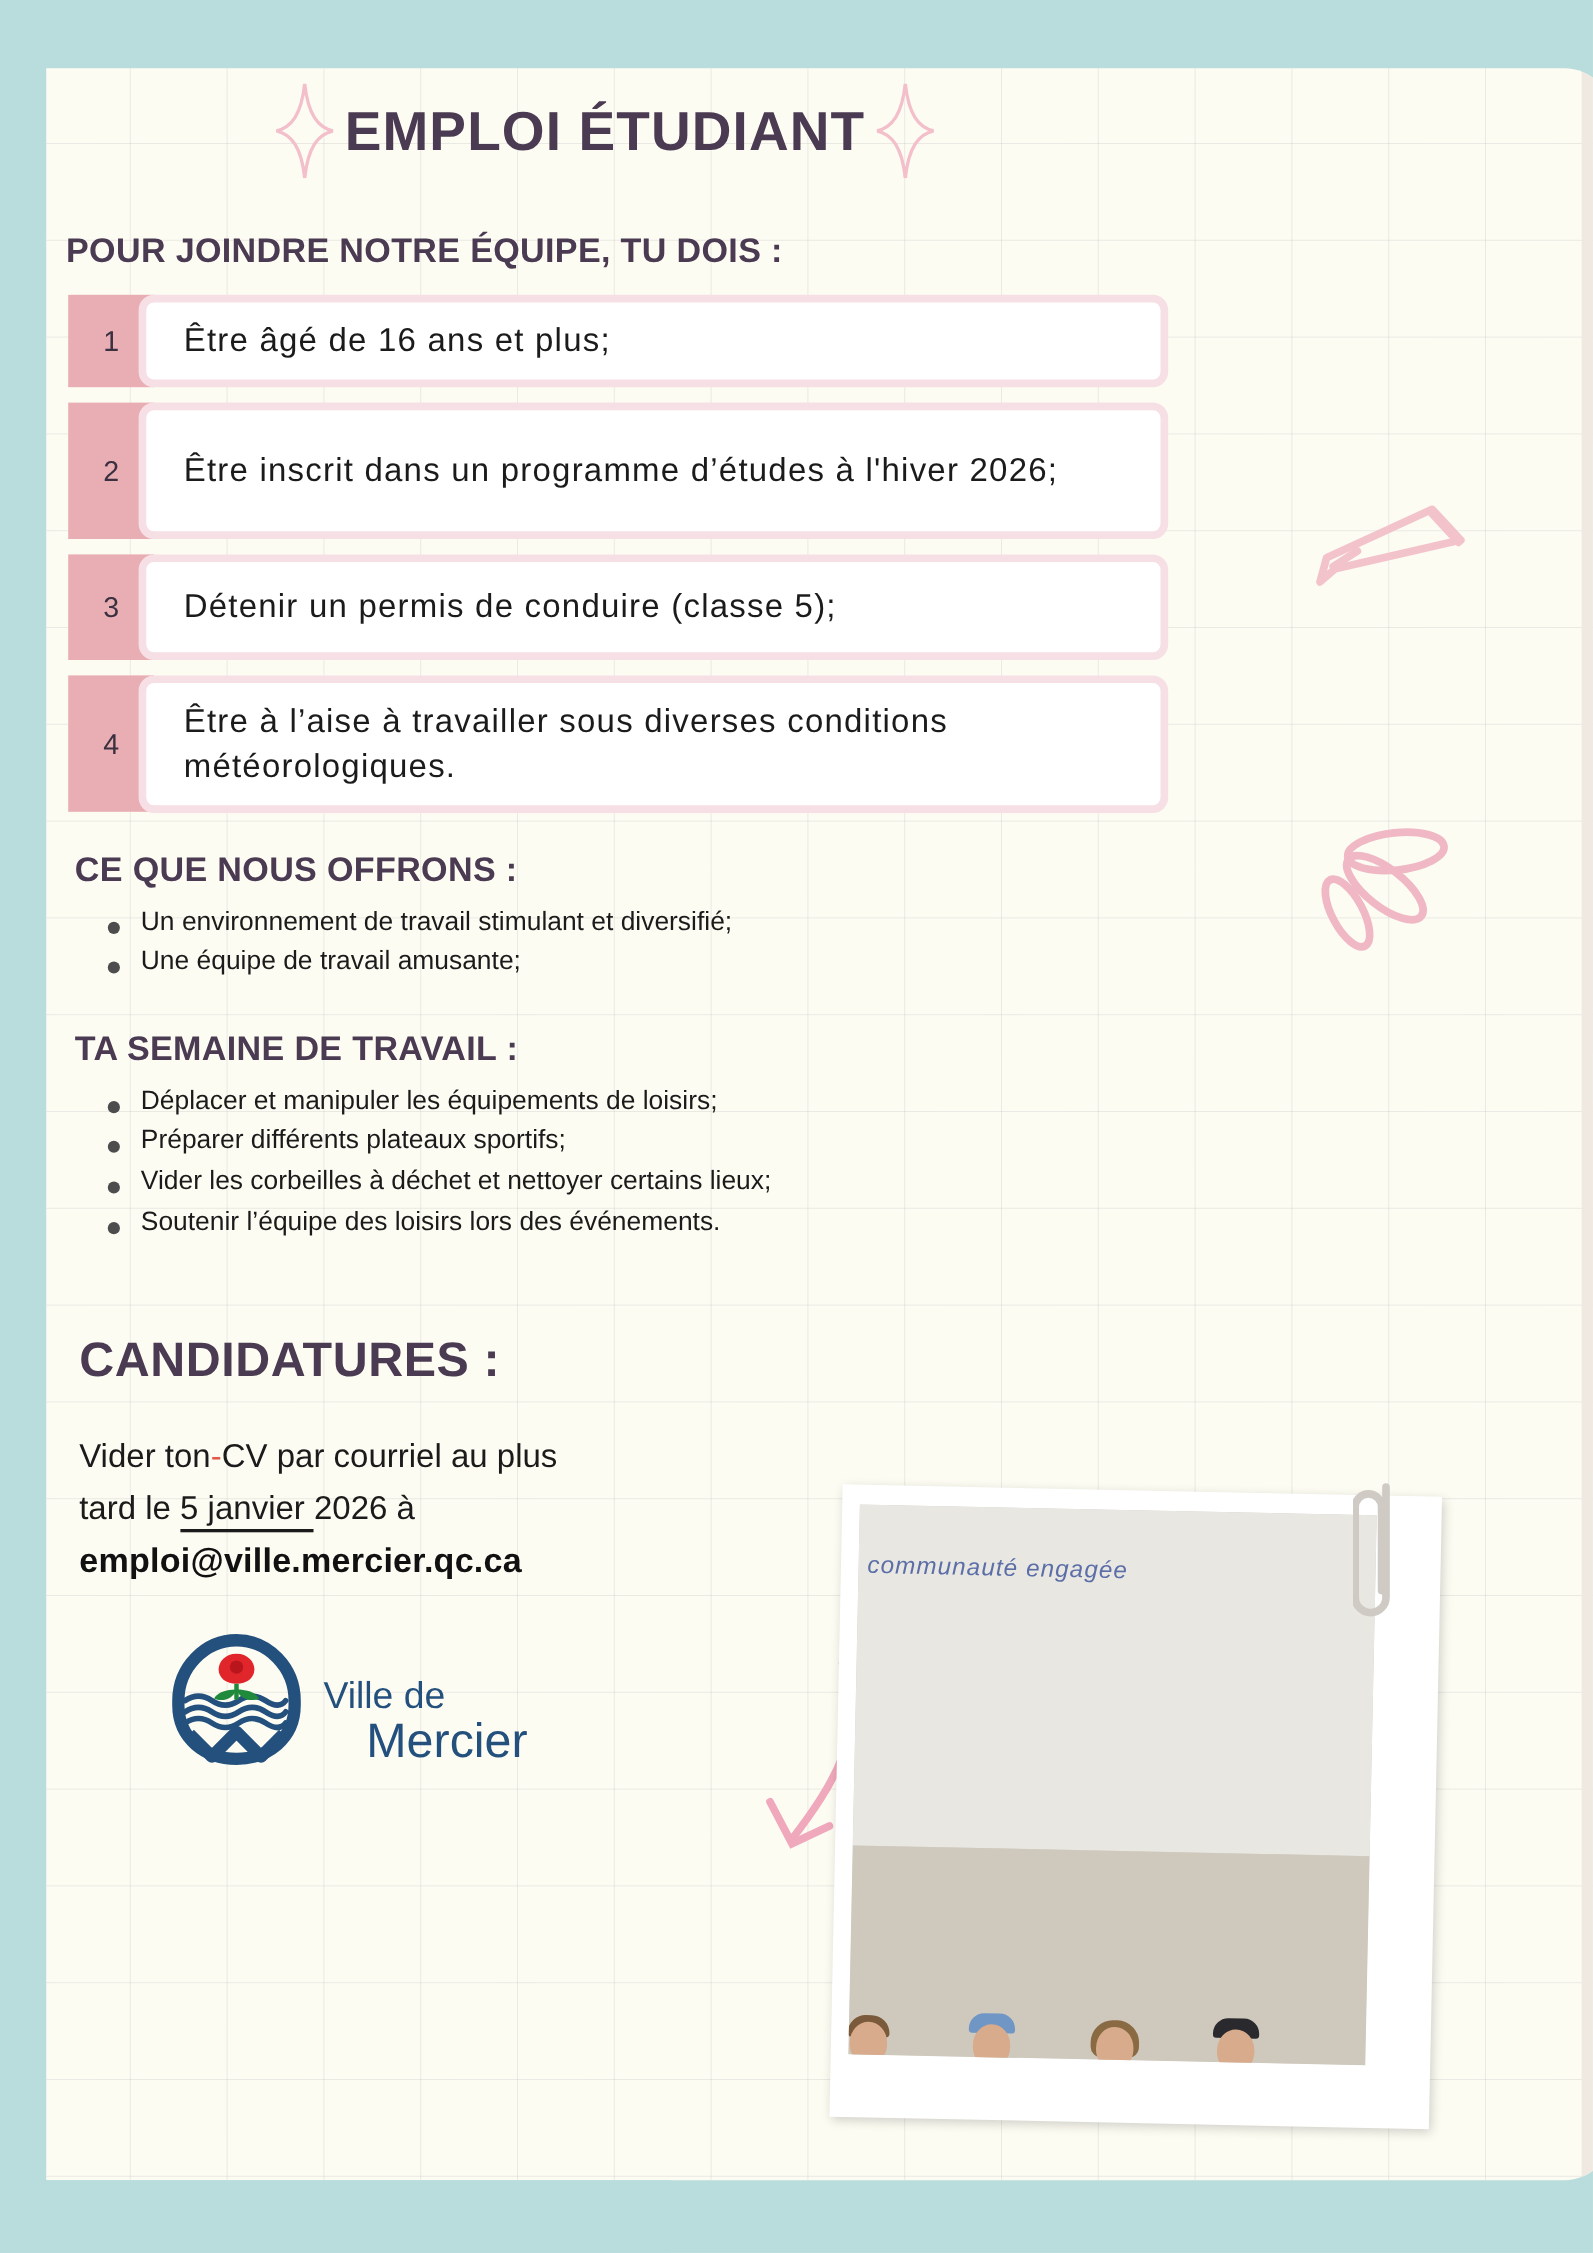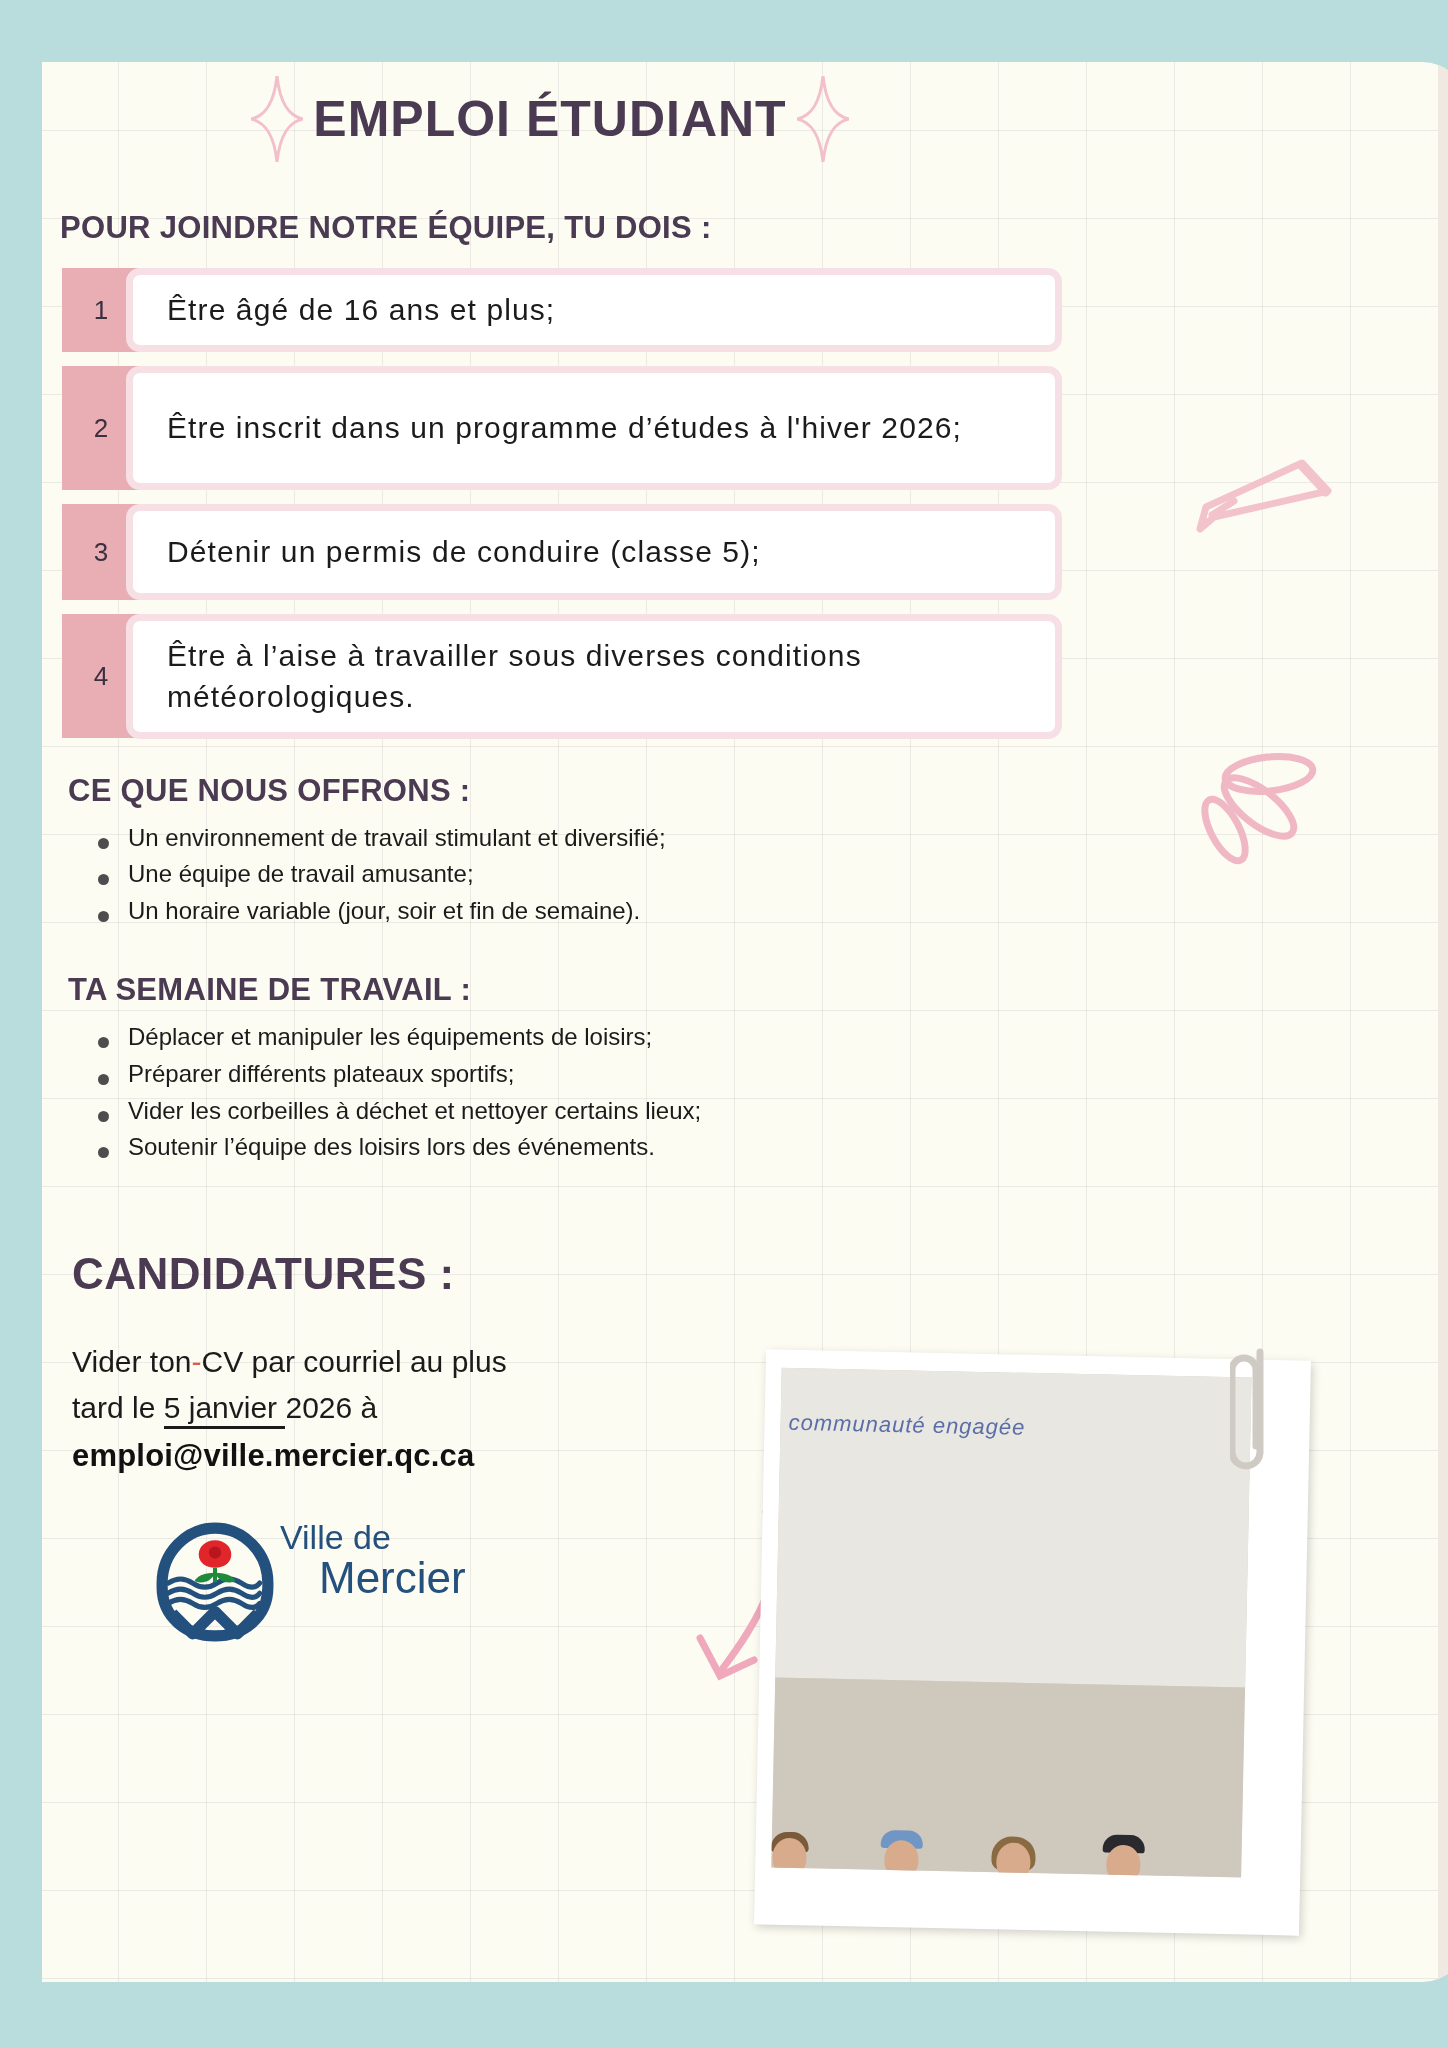--- a/index.html
+++ b/index.html
@@ -195,22 +195,22 @@
   .email {
     font-weight: bold;
     font-size: 31px;
     color: #111;
     letter-spacing: .2px;
   }
 
   
   .logo-wrap {
     display: flex;
-    align-items: flex-start;
-    gap: 4px;
+    align-items: flex-end;
+    gap: 18px;
     margin: 40px 0 0 104px;
   }
   .logo-text { line-height: 1; color: #24507d; }
   .logo-text .l1 { font-size: 34px; }
   .logo-text .l2 { font-size: 44px; margin-top: 2px; margin-left: 39px; }
 
   
   .pencil { position: absolute; left: 1140px; top: 395px; }
   .clips  { position: absolute; left: 1155px; top: 690px; }
   .arrow  { position: absolute; left: 620px; top: 1440px; }
@@ -355,21 +355,20 @@
             <span>Être à l’aise à travailler sous diverses conditions météorologiques.</span>
           </div>
         </div>
 
       </div>
 
       <div class="section-h sec-offrons">CE QUE NOUS OFFRONS :</div>
       <ul class="bullets">
         <li>Un environnement de travail stimulant et diversifié;</li>
         <li>Une équipe de travail amusante;</li>
-        <li>Un horaire variable (jour, soir et fin de semaine).</li>
       </ul>
 
       <div class="section-h sec-semaine">TA SEMAINE DE TRAVAIL :</div>
       <ul class="bullets">
         <li>Déplacer et manipuler les équipements de loisirs;</li>
         <li>Préparer différents plateaux sportifs;</li>
         <li>Vider les corbeilles à déchet et nettoyer certains lieux;</li>
         <li>Soutenir l’équipe des loisirs lors des événements.</li>
       </ul>
 

